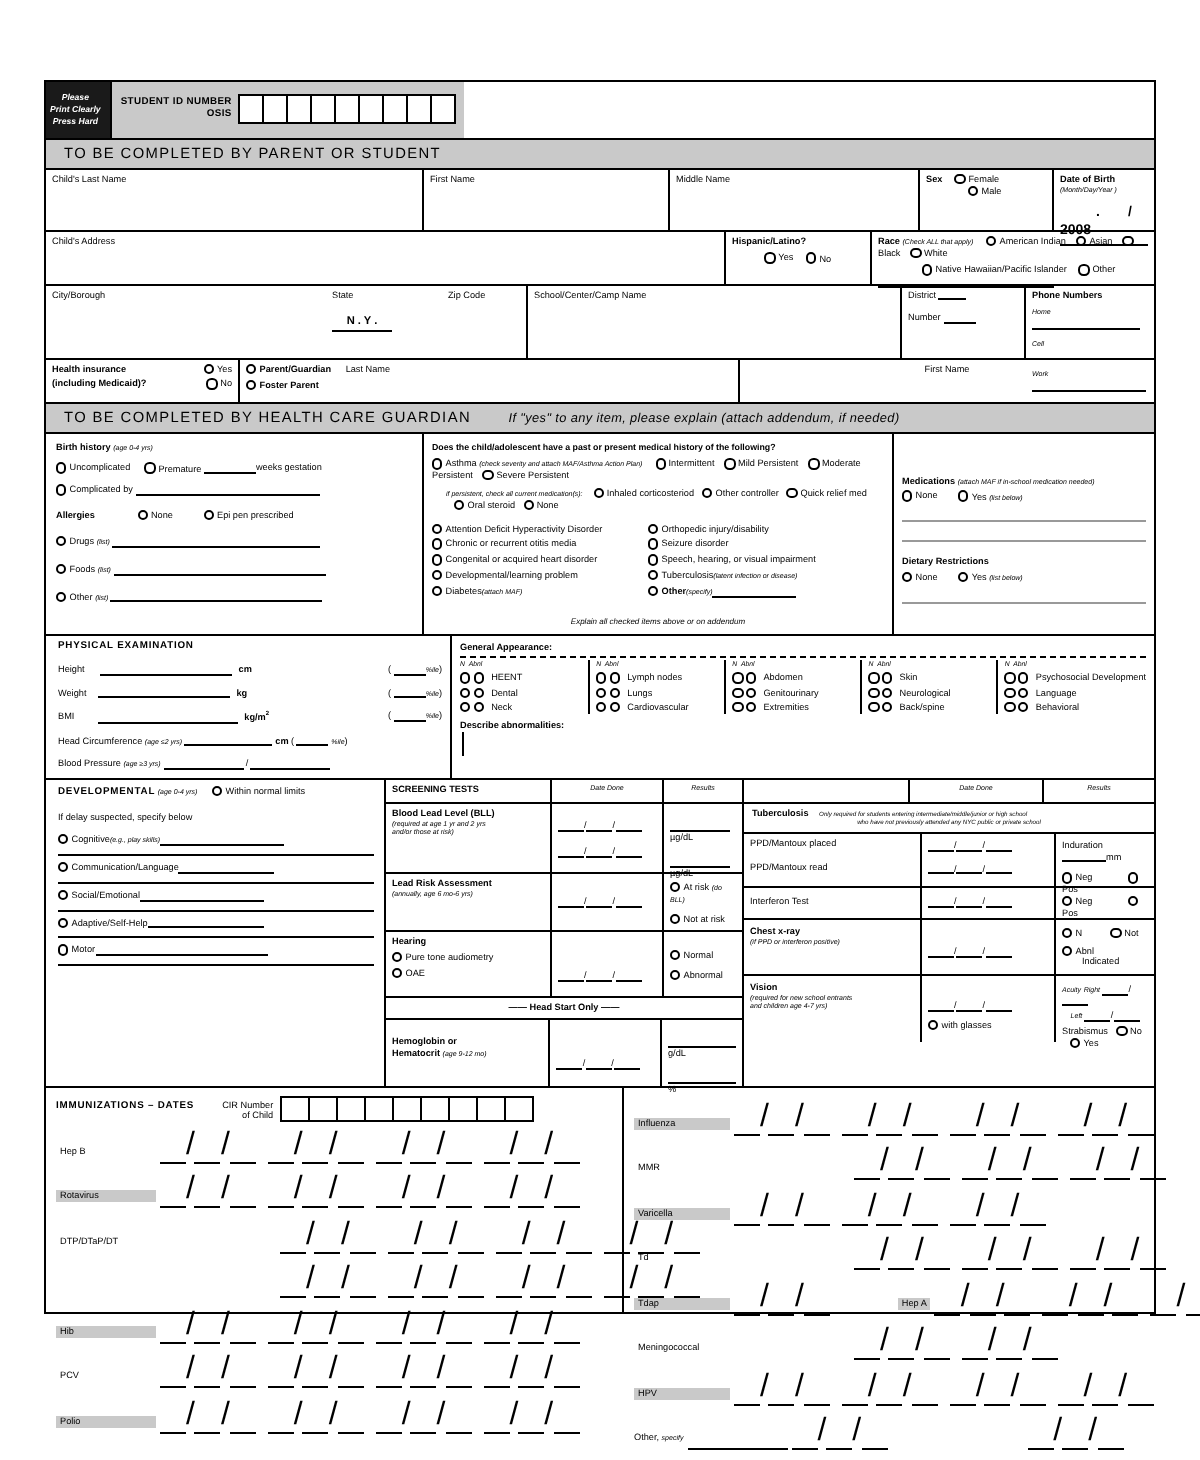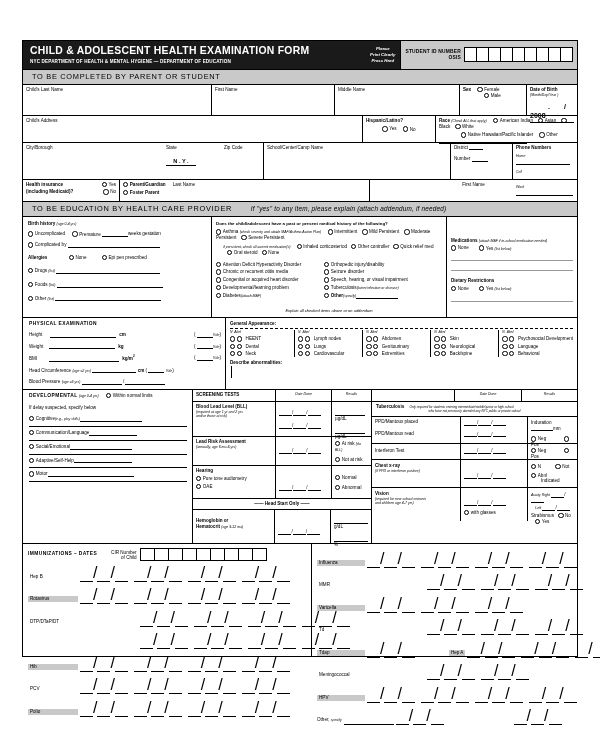--- a/index.html
+++ b/index.html
@@ -47,24 +47,20 @@
   .secbar .ital{font-style:italic;font-size:6.4px;letter-spacing:0.2px;margin-left:16px;}
   .subttl{font-size:4.9px;font-weight:bold;letter-spacing:0.4px;}
 </style>
 </head>
 <body>
 
 <div class="page">
  <div class="form">
 
   <div class="hdr">
-    <div class="hdr-ttl">
-      <div class="t1">CHILD &amp; ADOLESCENT HEALTH EXAMINATION FORM</div>
-      <div class="t2">NYC DEPARTMENT OF HEALTH &amp; MENTAL HYGIENE   —   DEPARTMENT OF EDUCATION</div>
-    </div>
     <div class="hdr-print">
       <div>Please</div>
       <div>Print Clearly</div>
       <div>Press Hard</div>
     </div>
     <div class="hdr-id">
       <div class="cap">
         <div>STUDENT ID NUMBER</div>
         <div>OSIS</div>
       </div>
@@ -174,21 +170,21 @@
       <div><span class="o"></span><span class="b">Parent/Guardian</span>
         <span style="margin-left:6px;">Last Name</span></div>
       <div style="margin-top:2px;"><span class="o"></span><span class="b">Foster Parent</span></div>
     </div>
     <div class="pad lbl fill" style="text-align:center;">
       <span>First Name</span>
     </div>
   </div>
 
   <div class="secbar">
-    <span>TO BE EDUCATION BY HEALTH CARE PROVIDER</span>
+    <span>TO BE COMPLETED BY HEALTH CARE GUARDIAN</span>
     <span class="ital">If "yes" to any item, please explain (attach addendum, if needed)</span>
   </div>
 
   <div class="row bb">
 
     <div class="pad lbl br" style="width:178px;padding:4px 5px;">
       <div><span class="b">Birth history</span>
         <span class="it">(age 0-4 yrs)</span></div>
       <div style="margin-top:5px;">
         <span class="o"></span><span>Uncomplicated</span>

